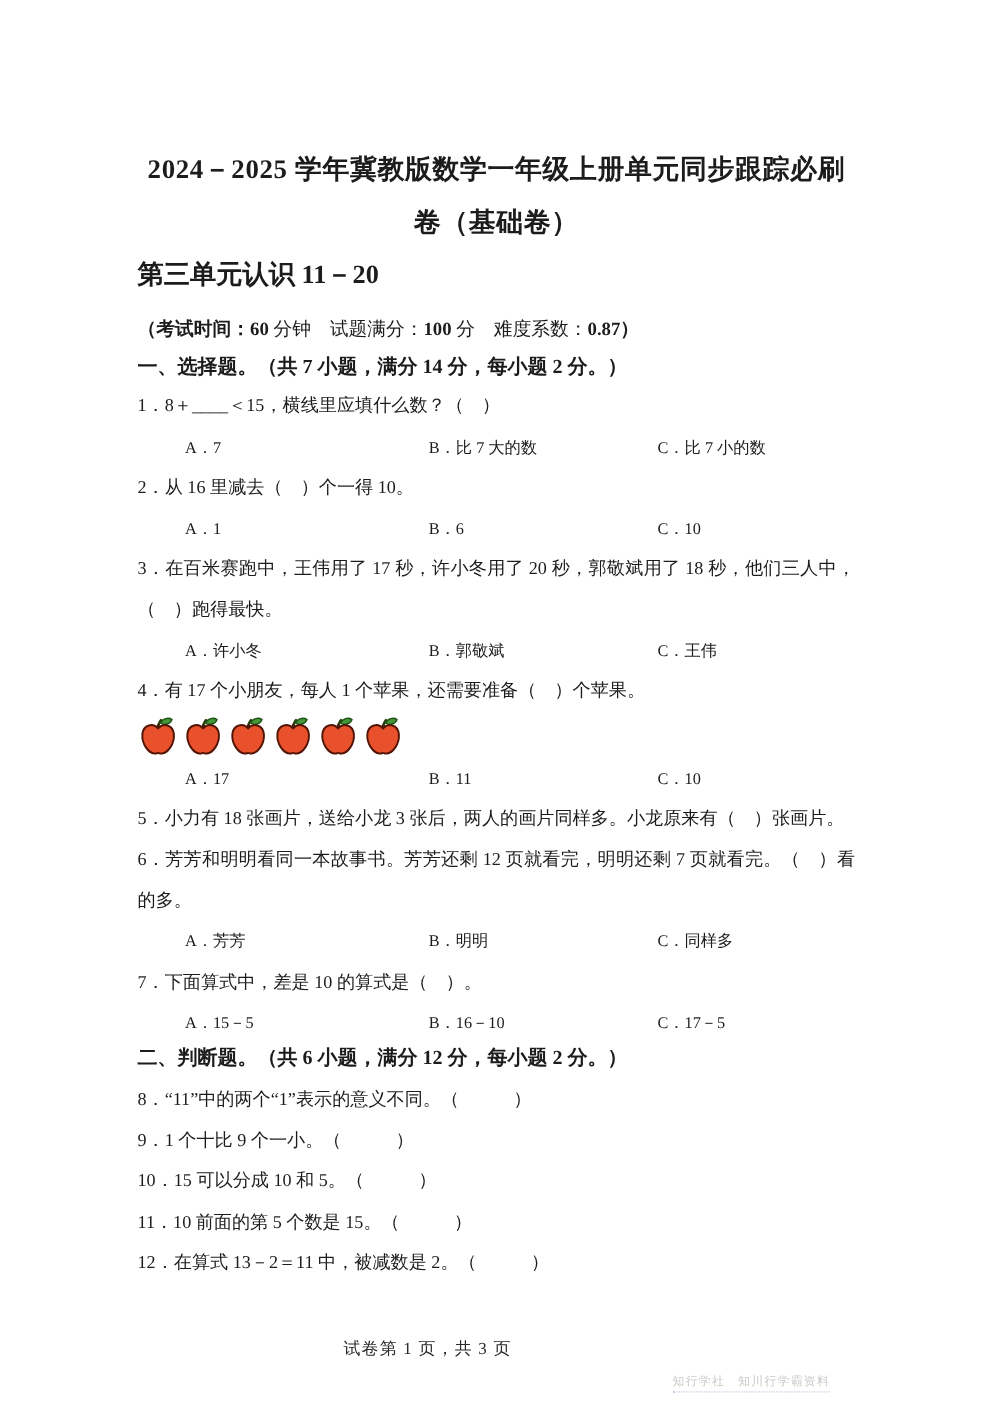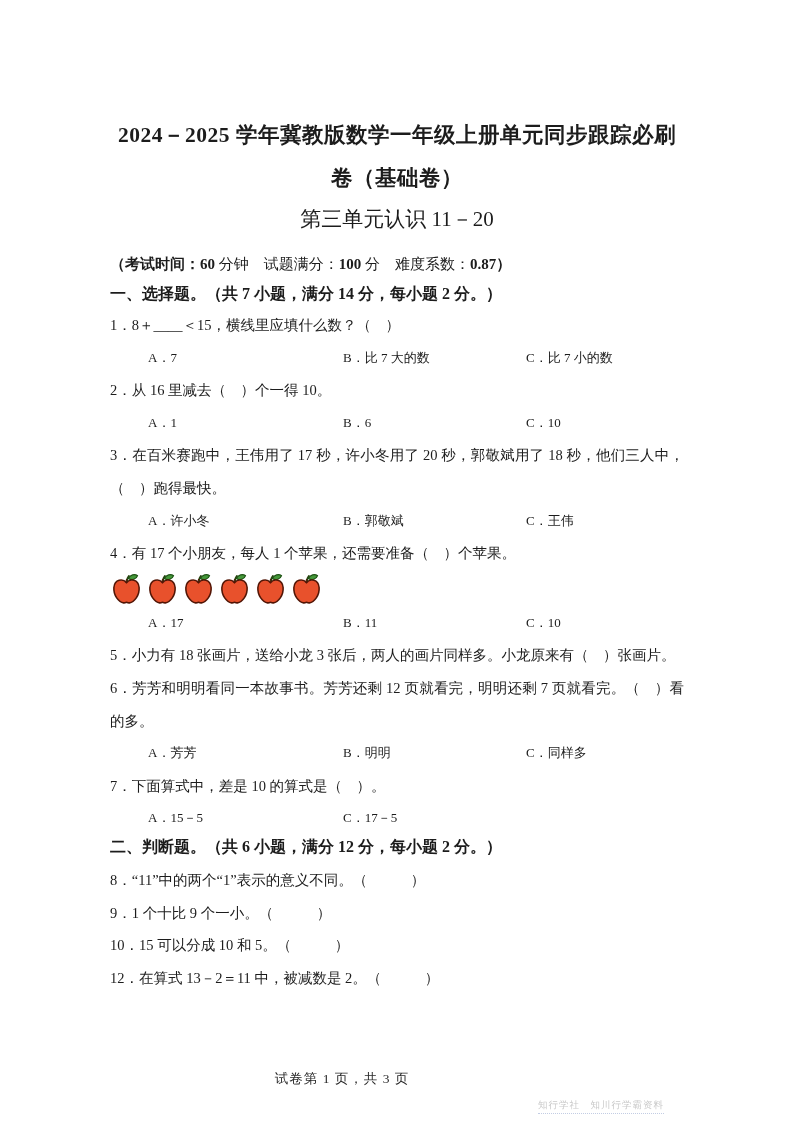--- a/index.html
+++ b/index.html
@@ -13,21 +13,21 @@
   }
   .content{
     position:absolute;left:110px;top:0;width:574px;
     padding-top:114px;
   }
   .title-line{
     font-size:21.5px;font-weight:bold;text-align:center;line-height:43px;
     letter-spacing:0.5px;
   }
   .unit-line{
-    font-size:21px;font-weight:normal;text-align:center;line-height:39px;
+    font-size:21px;font-weight:bold;text-align:left;line-height:39px;
   }
   .meta-line{
     font-size:15px;line-height:30px;margin-top:10px;
     white-space:nowrap;
   }
   .meta-line .b{font-weight:bold;}
   .sec-header{
     font-size:16px;font-weight:bold;line-height:30px;
   }
   .sec-header.second{margin-top:-3px;margin-bottom:2px;}
@@ -143,27 +143,29 @@
     <p class="q-text">6．芳芳和明明看同一本故事书。芳芳还剩 12 页就看完，明明还剩 7 页就看完。（　）看的多。</p>
     <div class="opts">
       <span>A．芳芳</span>
       <span>B．明明</span>
       <span>C．同样多</span>
     </div>
 
     <p class="q-text">7．下面算式中，差是 10 的算式是（　）。</p>
     <div class="opts">
       <span>A．15－5</span>
+      <span>B．16－10</span>
       <span>C．17－5</span>
     </div>
 
     <div class="sec-header second">二、判断题。（共 6 小题，满分 12 分，每小题 2 分。）</div>
 
     <p class="q-text">8．“11”中的两个“1”表示的意义不同。（　　　）</p>
     <p class="q-text">9．1 个十比 9 个一小。（　　　）</p>
     <p class="q-text">10．15 可以分成 10 和 5。（　　　）</p>
+    <p class="q-text">11．10 前面的第 5 个数是 15。（　　　）</p>
     <p class="q-text">12．在算式 13－2＝11 中，被减数是 2。（　　　）</p>
 
   </div>
 
   <div class="footer">试卷第 1 页，共 3 页</div>
   <div class="watermark">知行学社　知川行学霸资料</div>
 </div>
 
 </body></html>

